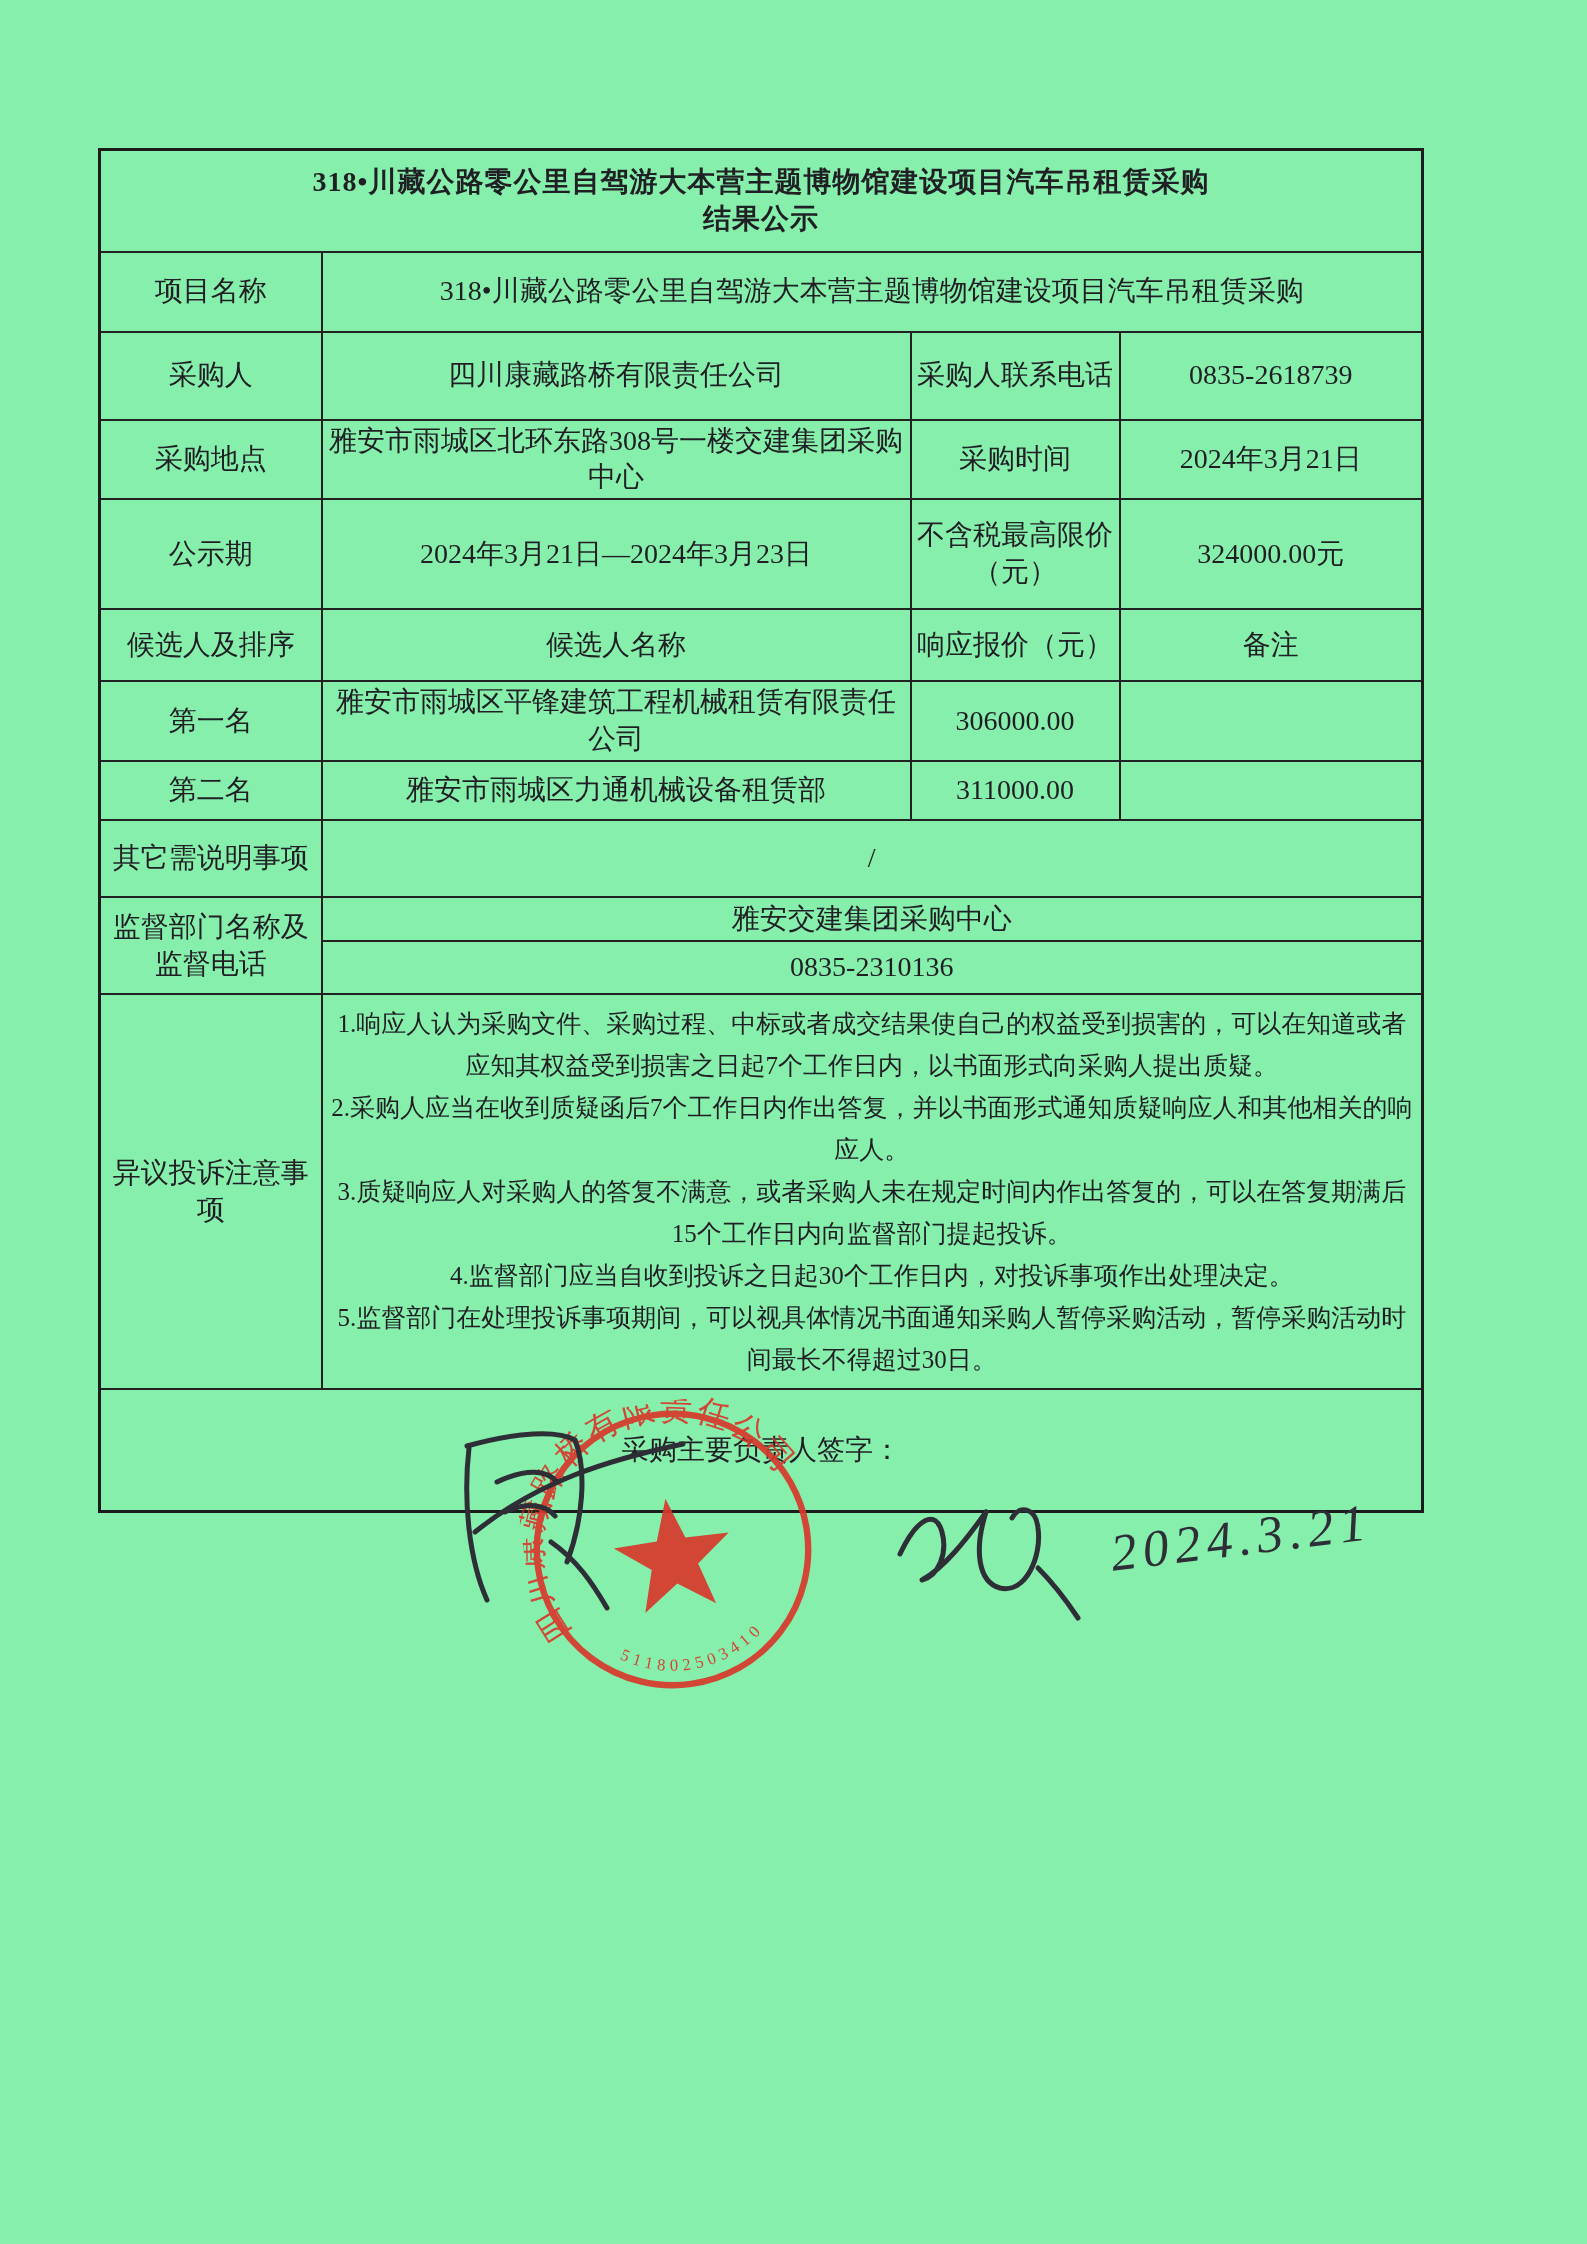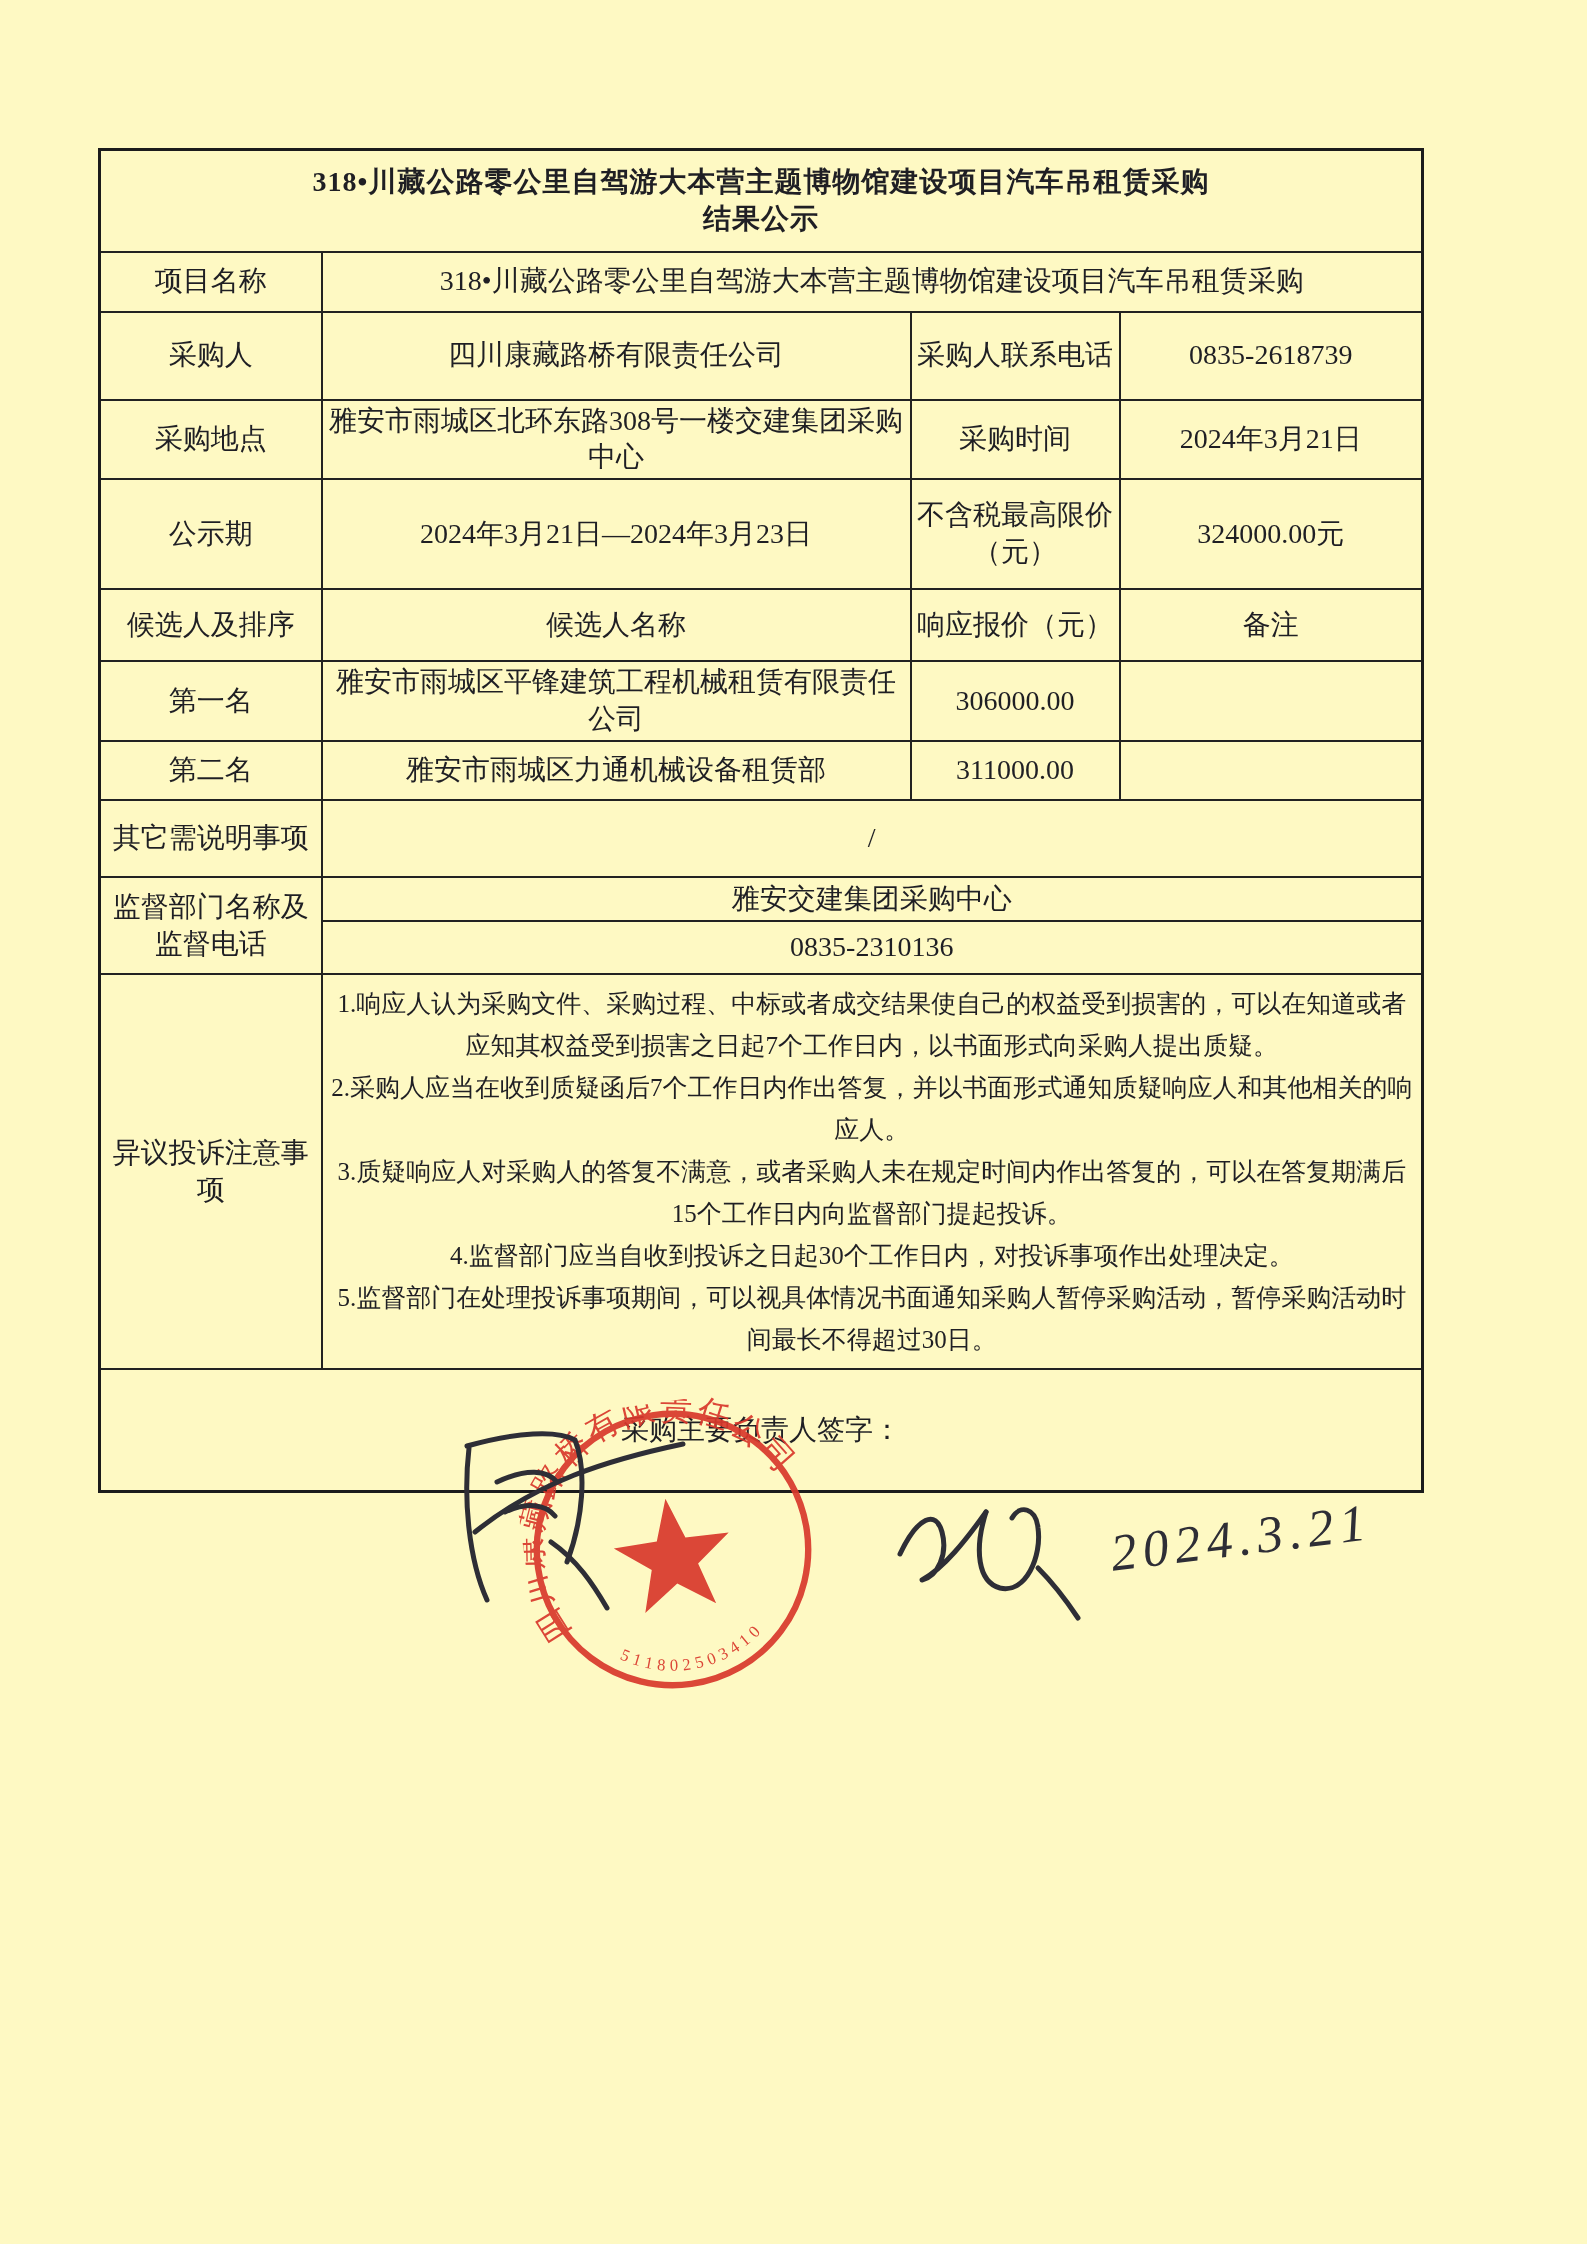--- a/index.html
+++ b/index.html
@@ -1,19 +1,19 @@
 <!DOCTYPE html>
 <html><head>
 <meta charset="utf-8">
 <style>
   html,body{margin:0;padding:0;background:#e8e8e8;}
   .page{
     position:relative;
     width:1587px;height:2244px;
-    background:#fef9c3;
+    background:#86efac;
     font-family:"Liberation Serif","DejaVu Serif",serif;
     color:#1f1f24;
     overflow:hidden;
   }
   table.doc{
     position:absolute;left:98px;top:148px;
     width:1323px;
     border-collapse:collapse;
     table-layout:fixed;
   }
@@ -33,21 +33,21 @@
     font-size:42px;
     line-height:50px;
     letter-spacing:1px;
     padding:4px 6px 2px 6px;
   }
   td.lbl{padding:0 46px;font-size:28px;}
   td.lbl2{padding:0 16px;font-size:28px;}
   td.val-left{text-align:left;padding:2px 2px;margin-left:32px;}
   td.cand-name{padding:2px 0;}
   tr.r-title{height:102px;}
-  tr.r1{height:60px;}
+  tr.r1{height:80px;}
   tr.r2{height:88px;}
   tr.r3{height:78px;}
   tr.r4{height:110px;}
   tr.r5{height:72px;}
   tr.r6{height:73px;}
   tr.r7{height:59px;}
   tr.r8{height:77px;}
   tr.r9a{height:44px;}
   tr.r9b{height:53px;}
   tr.r10{height:395px;}

